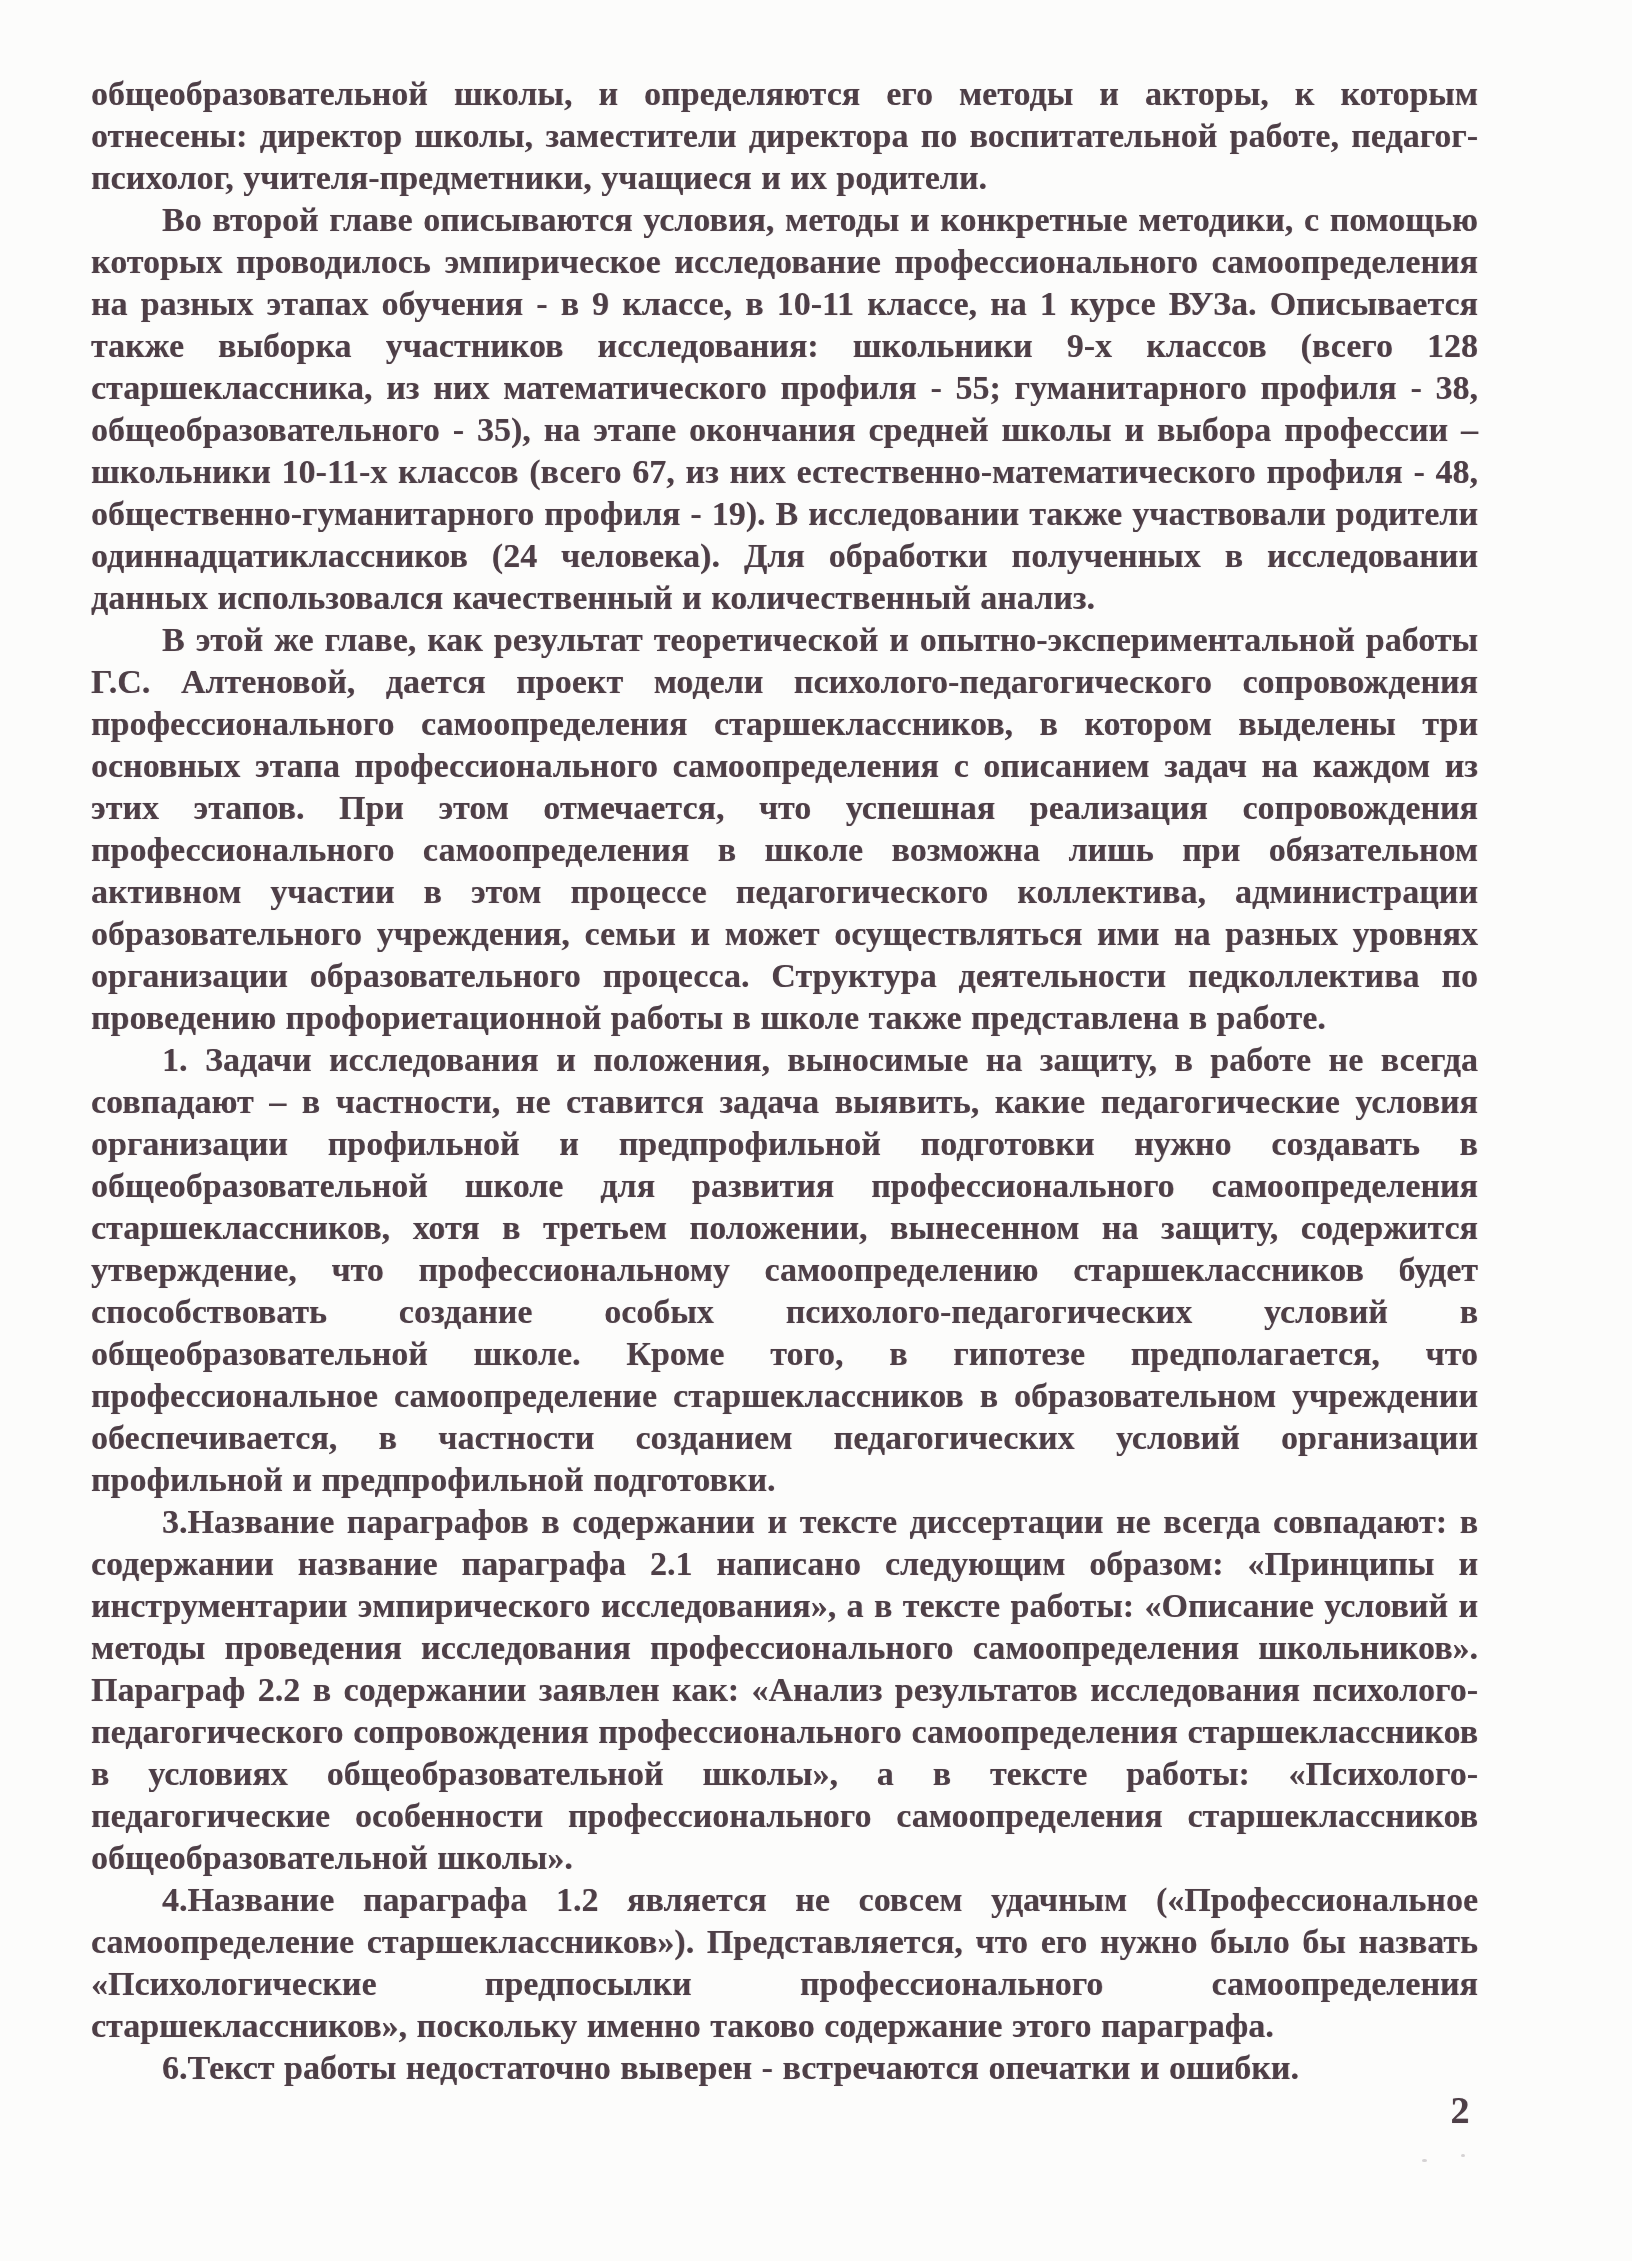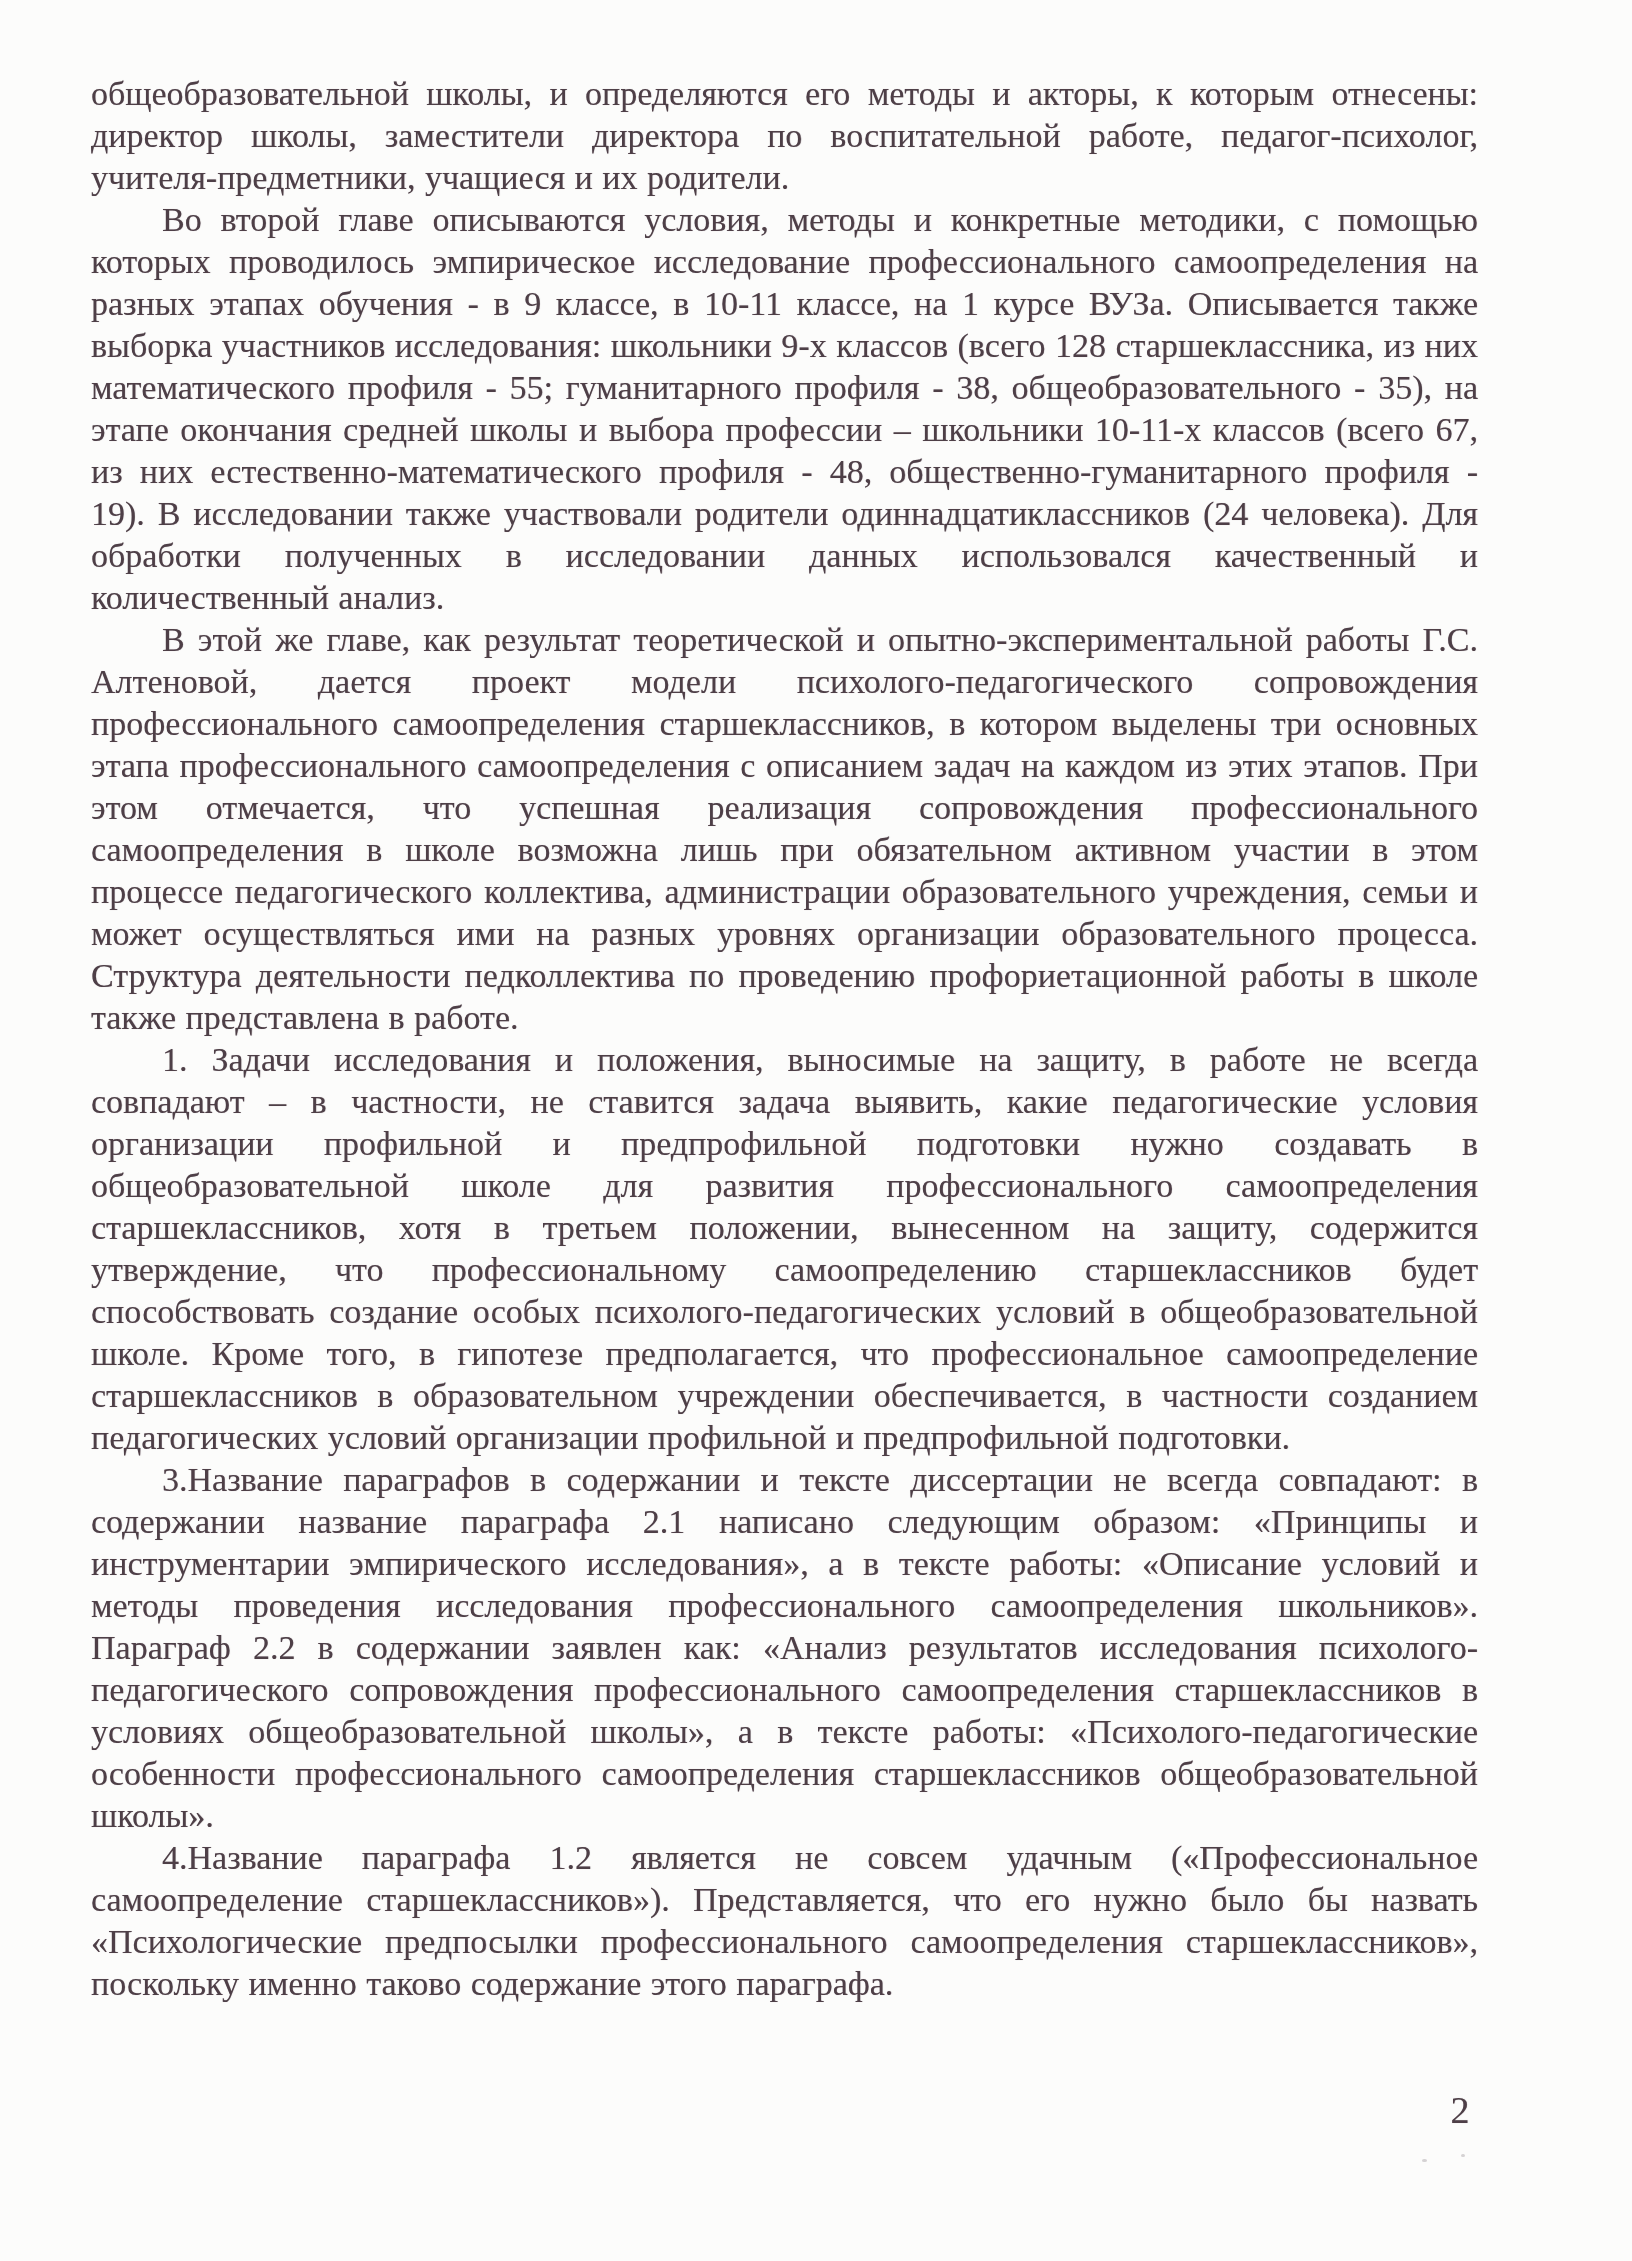--- a/index.html
+++ b/index.html
@@ -61,28 +61,29 @@
     background: rgba(110, 100, 106, 0.28);
     border-radius: 50%;
     filter: blur(0.7px);
   }
   .speck.s1 { left: 1422px; top: 2159px; width: 4.6px; height: 3.3px; }
   .speck.s2 { left: 1461px; top: 2154px; width: 3.9px; height: 3.3px; }
 </style>
 </head>
 <body>
 
-<div class="page" style="background: rgb(252, 252, 251);">
+<div class="page" style="background: rgb(252, 252, 251); font-weight: bold;">
   <div class="text-block">
     <p class="para no-indent">общеобразовательной школы, и определяются его методы и акторы, к которым отнесены: директор школы, заместители директора по воспитательной работе, педагог-психолог, учителя-предметники, учащиеся и их родители.</p>
     <p class="para">Во второй главе описываются условия, методы и конкретные методики, с помощью которых проводилось эмпирическое исследование профессионального самоопределения на разных этапах обучения - в 9 классе, в 10-11 классе, на 1 курсе ВУЗа. Описывается также выборка участников исследования: школьники 9-х классов (всего 128 старшеклассника, из них математического профиля - 55; гуманитарного профиля - 38, общеобразовательного - 35), на этапе окончания средней школы и выбора профессии – школьники 10-11-х классов (всего 67, из них естественно-математического профиля - 48, общественно-гуманитарного профиля - 19). В исследовании также участвовали родители одиннадцатиклассников (24 человека). Для обработки полученных в исследовании данных использовался качественный и количественный анализ.</p>
     <p class="para">В этой же главе, как результат теоретической и опытно-экспериментальной работы Г.С. Алтеновой, дается проект модели психолого-педагогического сопровождения профессионального самоопределения старшеклассников, в котором выделены три основных этапа профессионального самоопределения с описанием задач на каждом из этих этапов. При этом отмечается, что успешная реализация сопровождения профессионального самоопределения в школе возможна лишь при обязательном активном участии в этом процессе педагогического коллектива, администрации образовательного учреждения, семьи и может осуществляться ими на разных уровнях организации образовательного процесса. Структура деятельности педколлектива по проведению профориетационной работы в школе также представлена в работе.</p>
     <p class="para">1. Задачи исследования и положения, выносимые на защиту, в работе не всегда совпадают – в частности, не ставится задача выявить, какие педагогические условия организации профильной и предпрофильной подготовки нужно создавать в общеобразовательной школе для развития профессионального самоопределения старшеклассников, хотя в третьем положении, вынесенном на защиту, содержится утверждение, что профессиональному самоопределению старшеклассников будет способствовать создание особых психолого-педагогических условий в общеобразовательной школе. Кроме того, в гипотезе предполагается, что профессиональное самоопределение старшеклассников в образовательном учреждении обеспечивается, в частности созданием педагогических условий организации профильной и предпрофильной подготовки.</p>
     <p class="para">3.Название параграфов в содержании и тексте диссертации не всегда совпадают: в содержании название параграфа 2.1 написано следующим образом: «Принципы и инструментарии эмпирического исследования», а в тексте работы: «Описание условий и методы проведения исследования профессионального самоопределения школьников». Параграф 2.2 в содержании заявлен как: «Анализ результатов исследования психолого-педагогического сопровождения профессионального самоопределения старшеклассников в условиях общеобразовательной школы», а в тексте работы: «Психолого-педагогические особенности профессионального самоопределения старшеклассников общеобразовательной школы».</p>
     <p class="para">4.Название параграфа 1.2 является не совсем удачным («Профессиональное самоопределение старшеклассников»). Представляется, что его нужно было бы назвать «Психологические предпосылки профессионального самоопределения старшеклассников», поскольку именно таково содержание этого параграфа.</p>
+    <p class="para">6.Текст работы недостаточно выверен - встречаются опечатки и ошибки.</p>
   </div>
 
   <div class="page-number">2</div>
 
   <div class="speck s1"></div>
   <div class="speck s2"></div>
 </div>
 
 
 </body></html>

